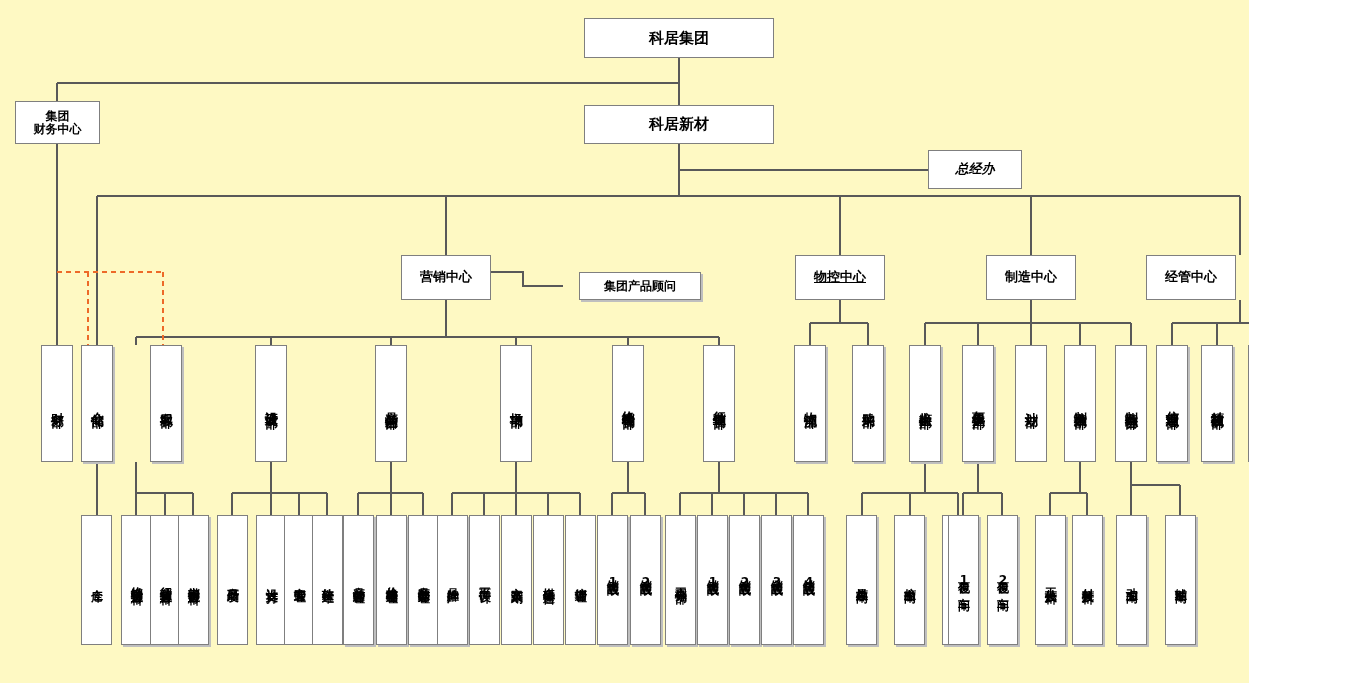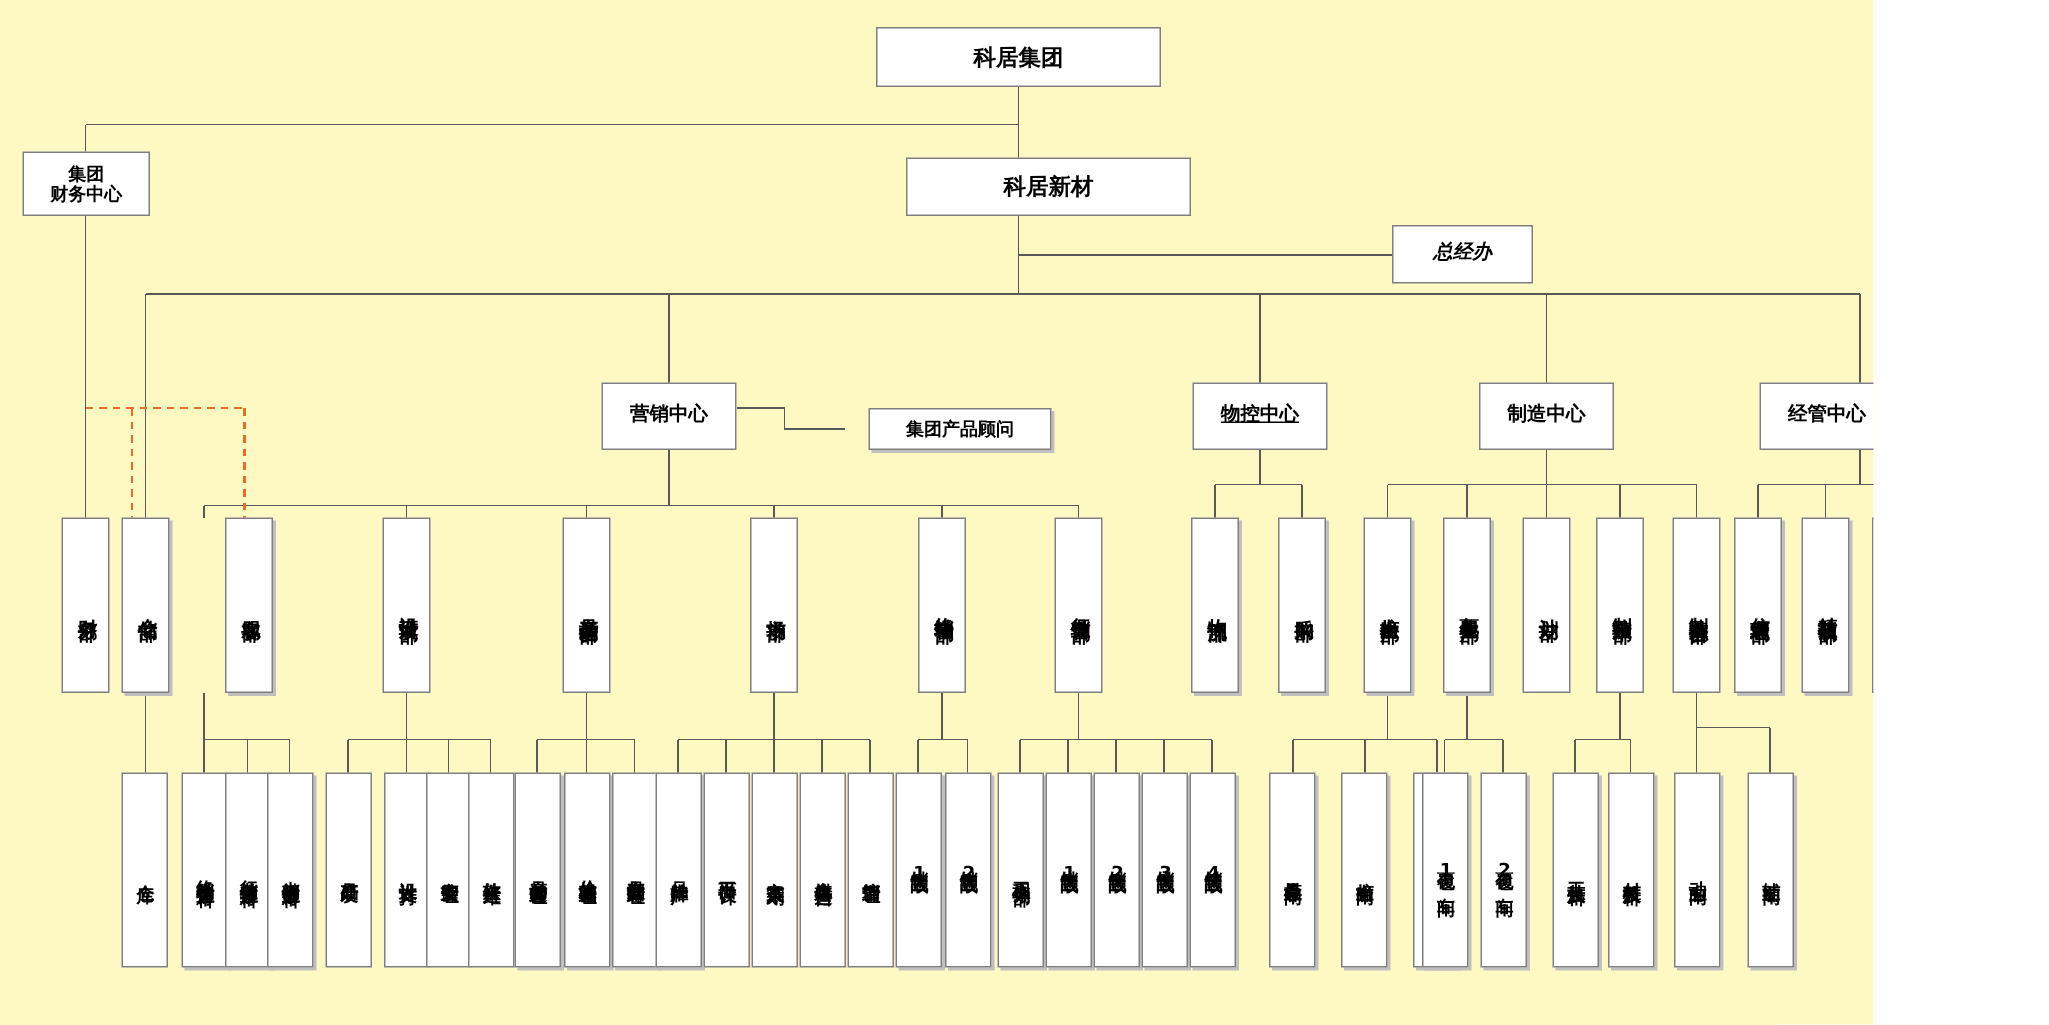--- a/index.html
+++ b/index.html
@@ -5,21 +5,21 @@
   html,body{margin:0;padding:0;background:#ffffff;}
   #stage{position:relative;width:1249px;height:683px;background:#fef9c3;
          font-family:"DejaVu Sans","Liberation Sans",sans-serif;overflow:hidden;}
   svg{position:absolute;left:0;top:0;width:1366px;height:683px;}
   .node{position:absolute;box-sizing:border-box;border:1px solid #7f7f7f;
         background:#ffffff;display:flex;align-items:center;justify-content:center;
         text-align:center;color:#000;line-height:1.08;}
   .node.shadow{box-shadow:2px 2px 0 0 #bfbfbf;}
   .vert{writing-mode:vertical-rl;text-orientation:upright;letter-spacing:1px;}
   .t-root{font-size:15px;font-weight:bold;}
-  .t-l2{font-size:15px;font-weight:bold;margin-left:20px;}
+  .t-l2{font-size:15px;font-weight:bold;}
   .t-gm{font-size:13px;font-weight:bold;}
   .t-ctr{font-size:13px;font-weight:bold;}
   .t-fin{font-size:12px;font-weight:bold;}
   .t-adv{font-size:12px;font-weight:bold;margin-left:16px;}
   .t-dept{font-size:13px;font-weight:bold;}
   .t-sub{font-size:12px;font-weight:bold;}
 </style>
 </head>
 <body>
 
@@ -179,21 +179,21 @@
   </div>
 
   <div class="node t-ctr" style="left:795px;top:255px;width:90px;height:45px;text-decoration:underline;">
     <span>物控中心</span>
   </div>
 
   <div class="node t-ctr" style="left:986px;top:255px;width:90px;height:45px;">
     <span>制造中心</span>
   </div>
 
-  <div class="node t-ctr" style="left:1173px;top:255px;width:90px;height:45px;">
+  <div class="node t-ctr" style="left:1146px;top:255px;width:90px;height:45px;">
     <span>经管中心</span>
   </div>
 
   <div class="node t-dept" style="left:41px;top:345px;width:32px;height:117px;">
     <span class="vert">财务部</span>
   </div>
 
   <div class="node t-dept shadow" style="left:81px;top:345px;width:32px;height:117px;">
     <span class="vert">仓储部</span>
   </div>

